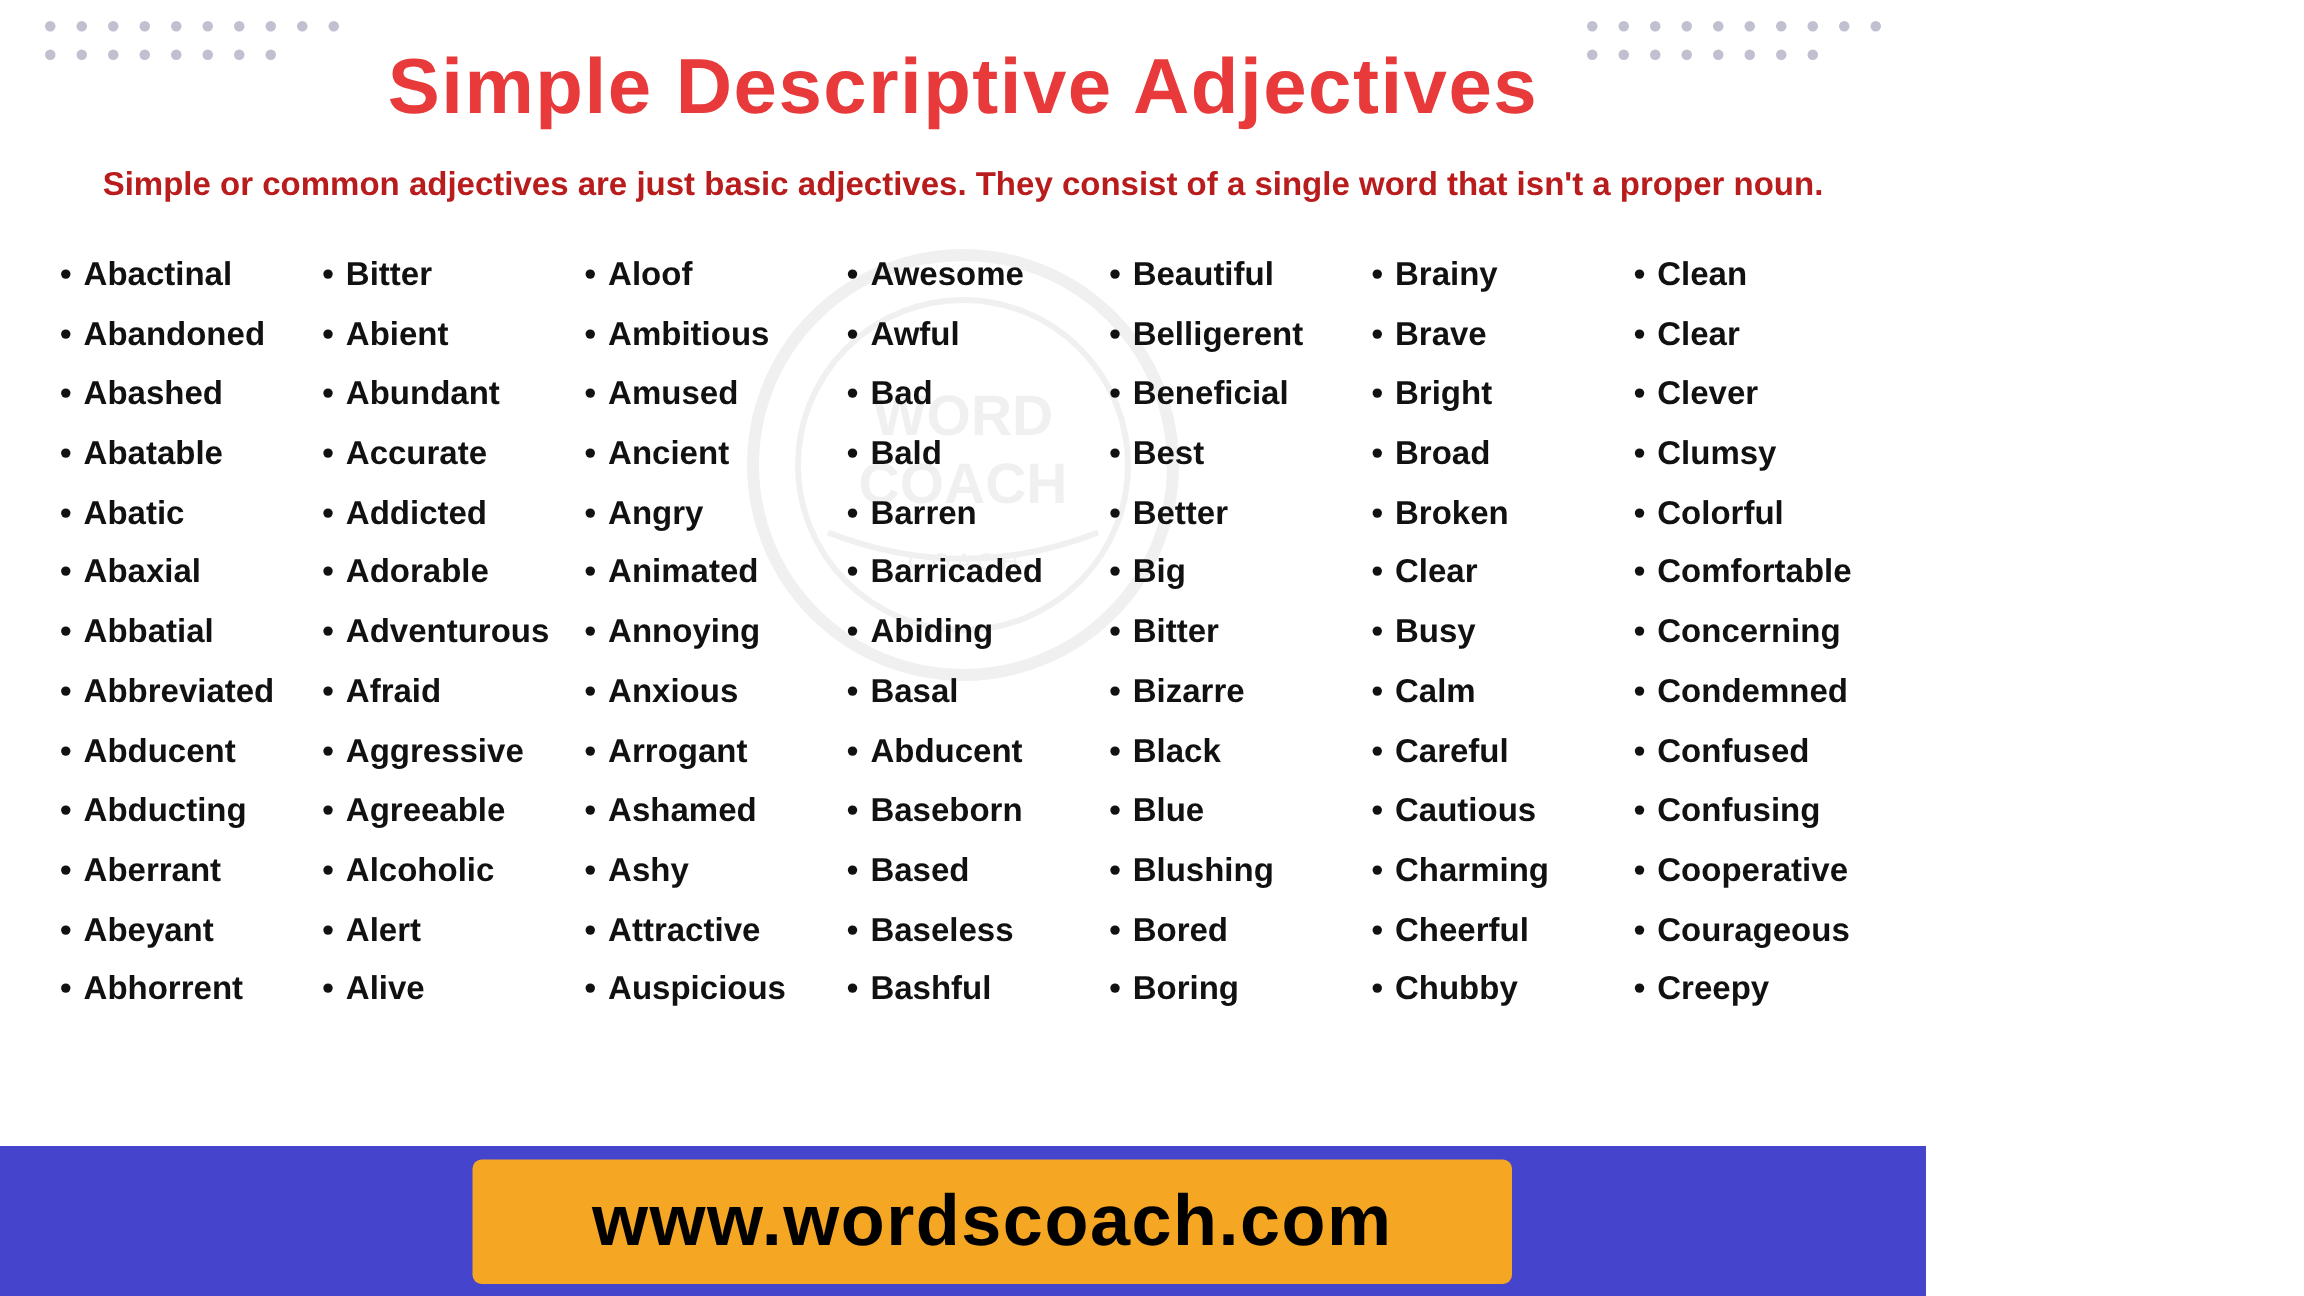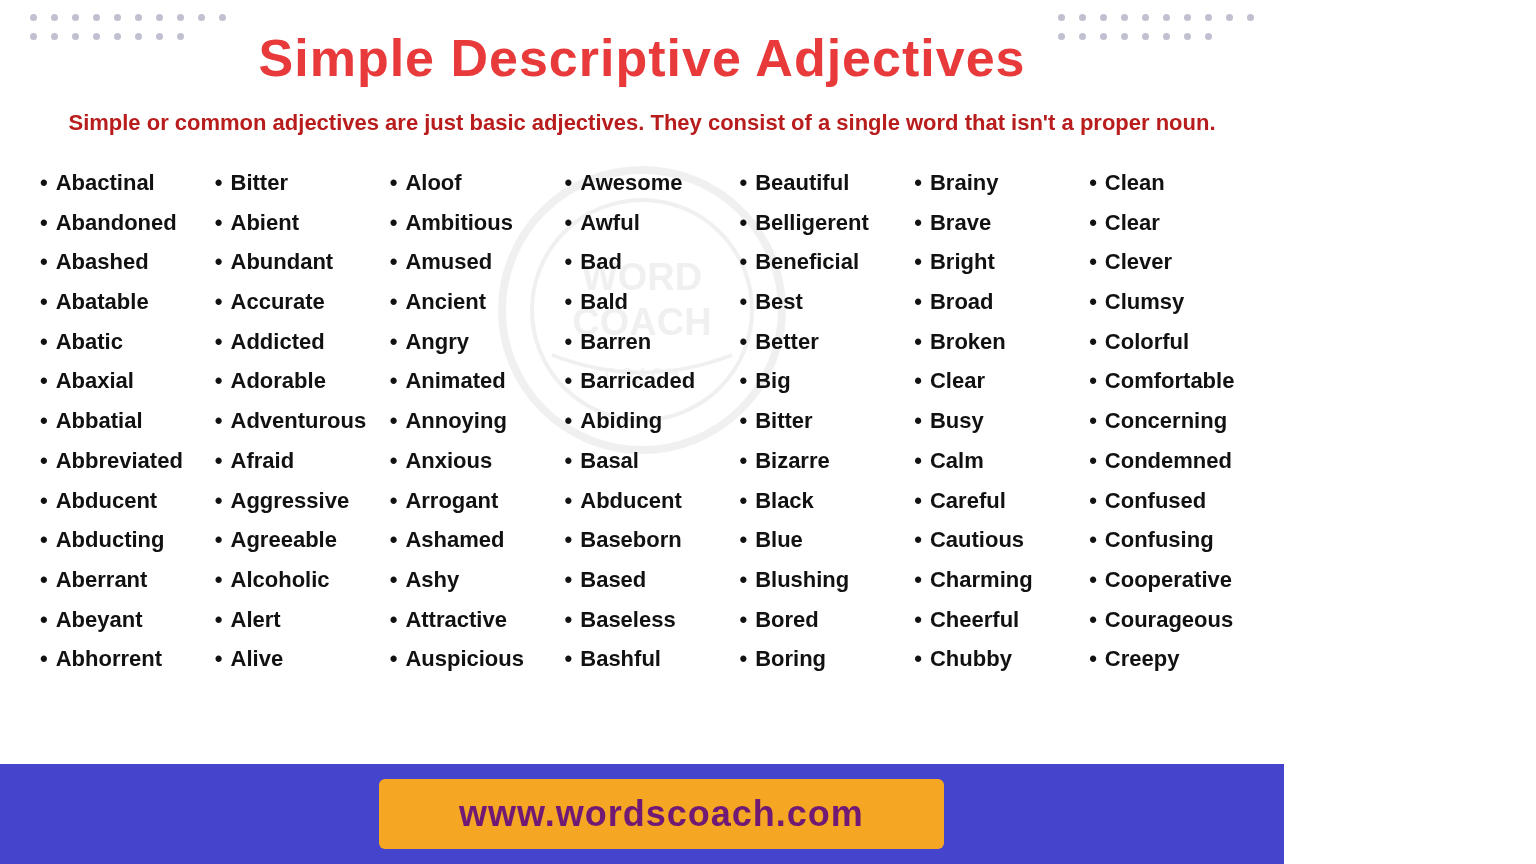--- a/index.html
+++ b/index.html
@@ -100,23 +100,23 @@
       height: 100px;
       background: #4444cc;
       display: flex;
       align-items: center;
       justify-content: center;
     }
     .footer-url-box {
       background: #f5a623;
       border-radius: 6px;
       padding: 14px 80px;
-      font-size: 36px;
+      font-size: 48px;
       font-weight: 700;
-      color: #701a75;
+      color: #000000;
       letter-spacing: 1px;
       margin-left: 39px;
     }
     
     .dots-row {
       display: flex;
       gap: 14px;
       flex-wrap: wrap;
     }
   </style>

